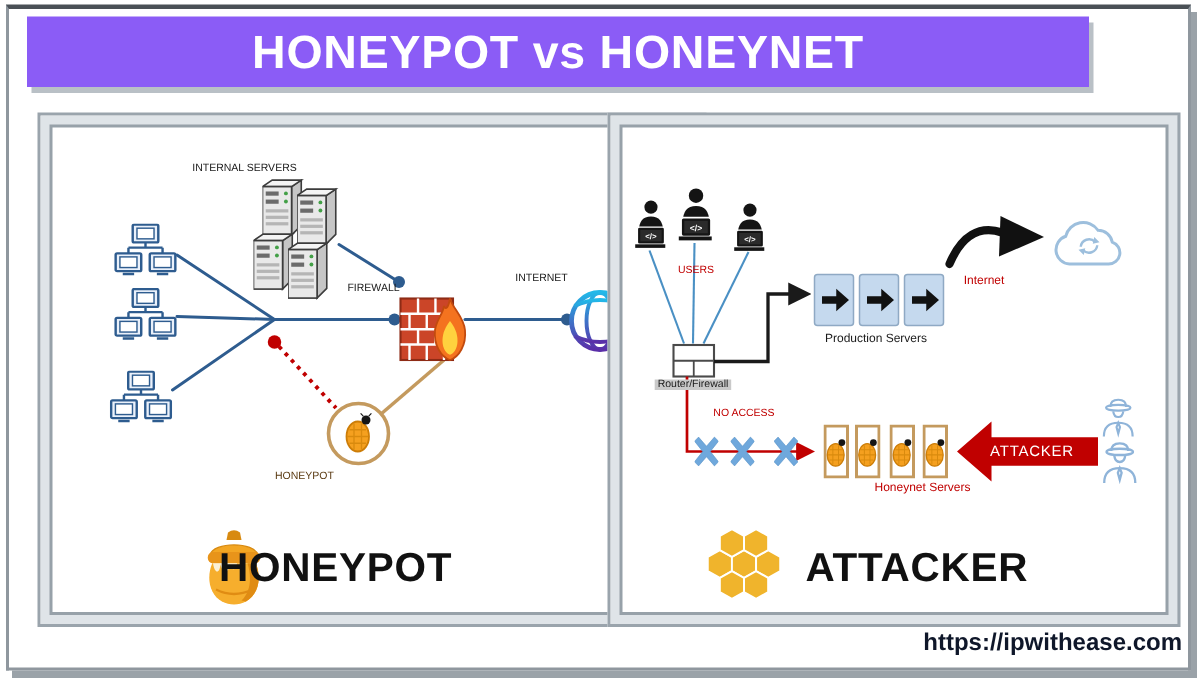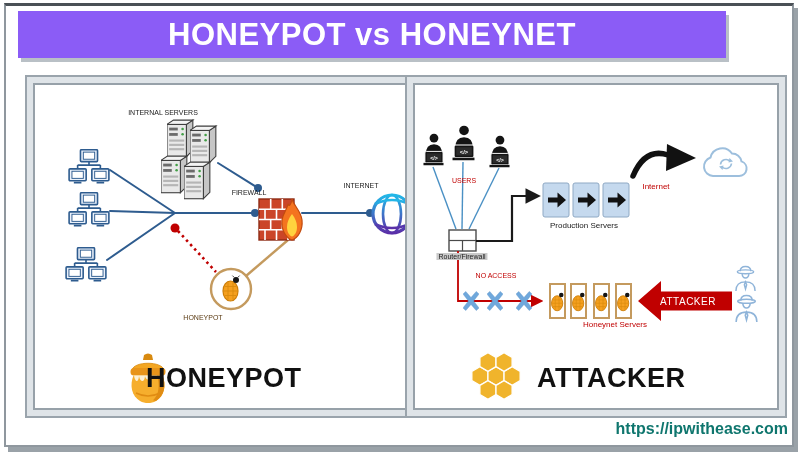--- a/index.html
+++ b/index.html
@@ -6,34 +6,34 @@
   body{width:800px;height:455px;position:relative;background:#fff;
        font-family:"Liberation Sans", sans-serif;overflow:hidden;}
   .outer-frame{position:absolute;left:4px;top:3px;right:6px;bottom:8px;
        border:2px solid #8f979e;border-top:3px solid #4a5056;
        box-shadow:4px 5px 0 #9aa2a8;background:#fff;}
   .banner{position:absolute;left:18px;top:11px;width:708px;height:47px;background:#8b5cf6;
        box-shadow:3px 4px 0 #b9c0c6;}
   .banner span{display:block;text-align:center;line-height:47px;color:#fff;
        font-size:31px;font-weight:bold;letter-spacing:.5px;}
   .panel{position:absolute;top:75px;height:343px;background:#fff;}
-  .panel.left{left:25px;width:430px;}
+  .panel.left{left:25px;width:430px;padding-left:16px;}
   .panel.right{left:405px;width:382px;}
   .frame{position:absolute;inset:0;border:2px solid #9aa4ac;
        box-shadow:inset 0 0 0 6px #dfe4e8, inset 0 0 0 8px #97a1a9;pointer-events:none;}
   .panel svg.diagram{position:absolute;inset:0;width:100%;height:100%;}
   .lbl{position:absolute;font-weight:normal;white-space:nowrap;transform:translateX(-50%);color:#1a1a1a;}
   .xs{font-size:7px;}
   .sm{font-size:8px;}
   .red{color:#c00000;}
   .router-lbl{background:#c9c9c9;padding:0 2px;font-size:7px;}
   .attacker-lbl{color:#fff;font-size:10px;letter-spacing:.5px;}
   .caption{position:absolute;font-size:27px;font-weight:bold;color:#111;letter-spacing:.5px;}
   .site-url{position:absolute;right:12px;top:420px;font-size:16px;font-weight:bold;
-       color:#0f766e;text-decoration:none;}
+       color:#0f172a;text-decoration:none;}
 </style>
 </head>
 <body>
 
 <div class="outer-frame"></div>
 
 <div class="banner">
   <span>HONEYPOT vs HONEYNET</span>
 </div>
 

